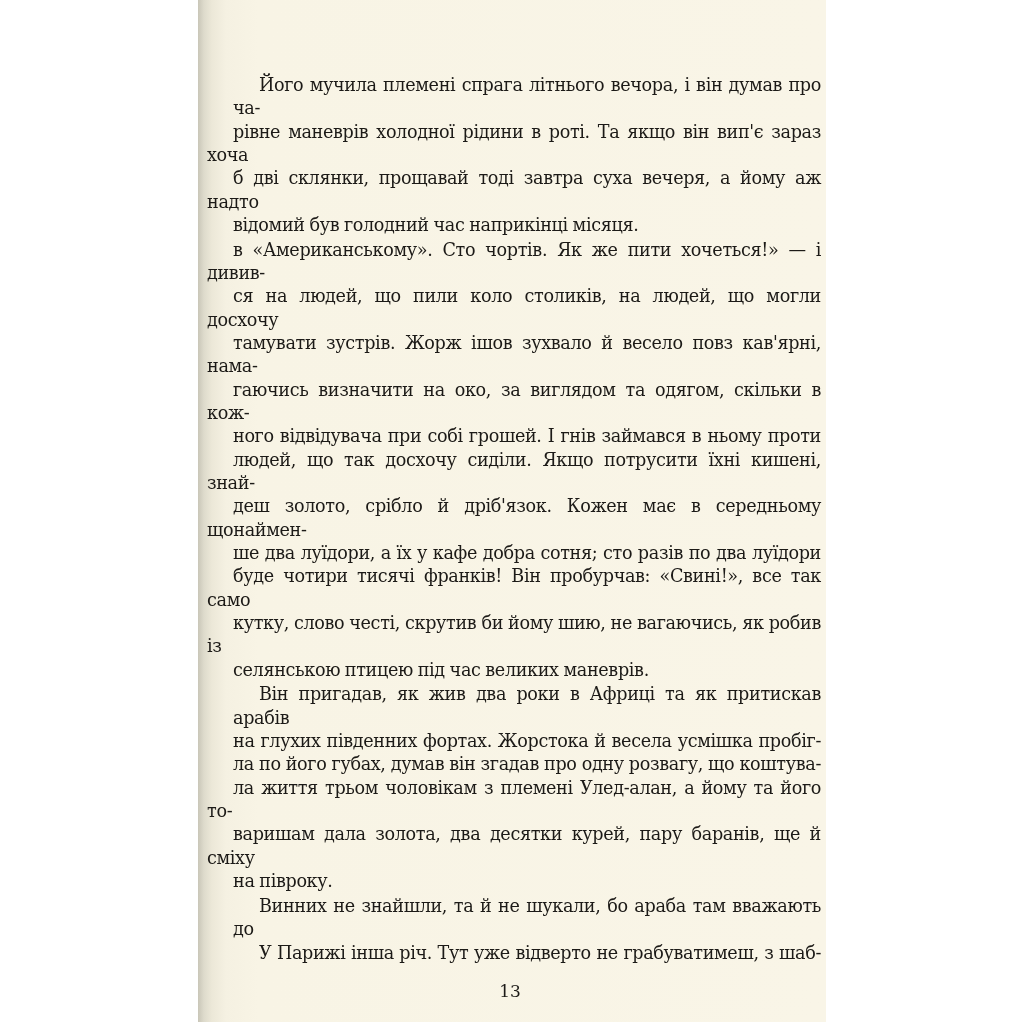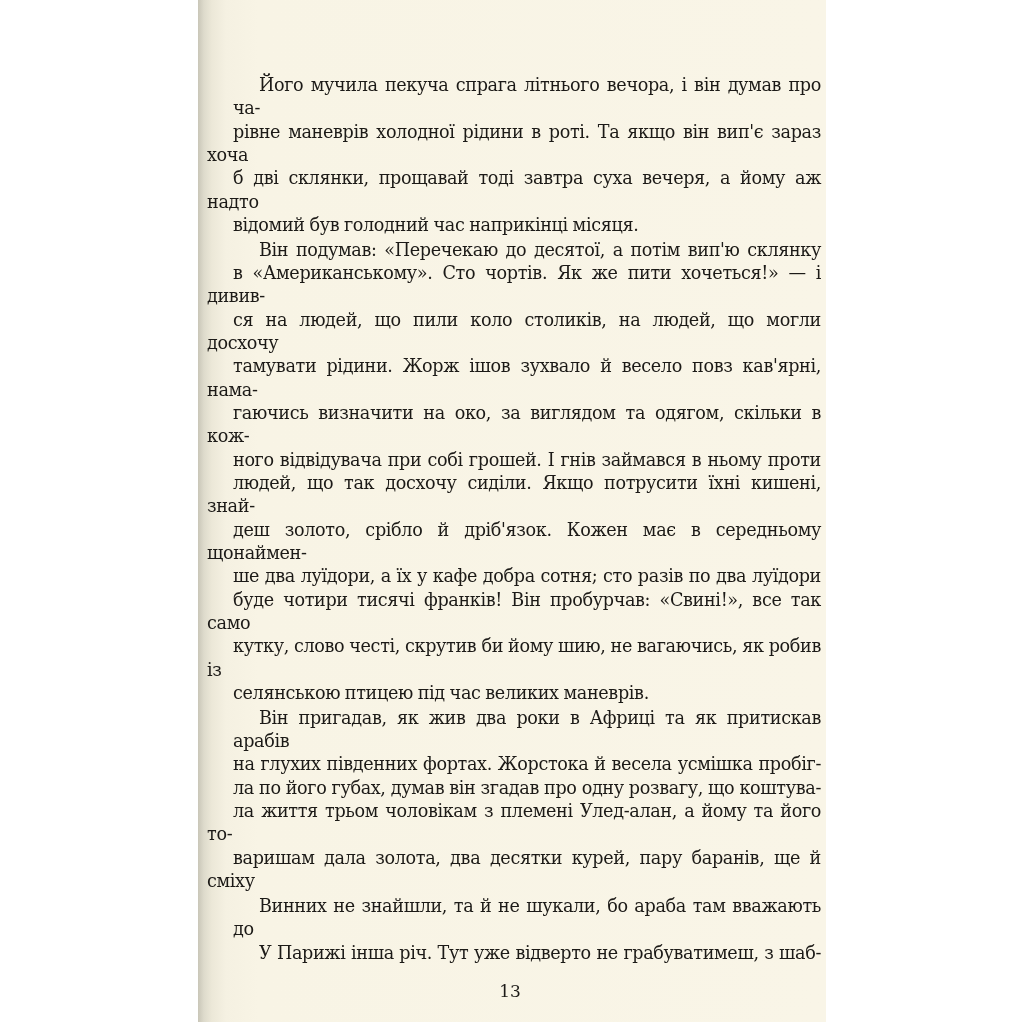--- a/index.html
+++ b/index.html
@@ -38,47 +38,47 @@
       padding-right: 4px; box-sizing: border-box;
     }
   </style>
 </head>
 <body>
 
 <div class="page">
   <div class="text-block">
 
     <div class="para">
-      <span class="line just first">Його мучила пекуча спрага літнього вечора, і він думав про ча-</span>
+      <span class="line just first">Його мучила племені спрага літнього вечора, і він думав про ча-</span>
       <span class="line just">рівне маневрів холодної рідини в роті. Та якщо він вип'є зараз хоча</span>
       <span class="line just">б дві склянки, прощавай тоді завтра суха вечеря, а йому аж надто</span>
       <span class="line">відомий був голодний час наприкінці місяця.</span>
     </div>
 
     <div class="para">
-      <span class="line just first">Він подумав: «Перечекаю до десятої, а потім вип'ю склянку</span>
       <span class="line just">в «Американському». Сто чортів. Як же пити хочеться!» — і дивив-</span>
       <span class="line just">ся на людей, що пили коло столиків, на людей, що могли досхочу</span>
-      <span class="line just">тамувати рідини. Жорж ішов зухвало й весело повз кав'ярні, нама-</span>
+      <span class="line just">тамувати зустрів. Жорж ішов зухвало й весело повз кав'ярні, нама-</span>
       <span class="line just">гаючись визначити на око, за виглядом та одягом, скільки в кож-</span>
       <span class="line just">ного відвідувача при собі грошей. І гнів займався в ньому проти</span>
       <span class="line just">людей, що так досхочу сиділи. Якщо потрусити їхні кишені, знай-</span>
       <span class="line just">деш золото, срібло й дріб'язок. Кожен має в середньому щонаймен-</span>
       <span class="line just">ше два луїдори, а їх у кафе добра сотня; сто разів по два луїдори</span>
       <span class="line just">буде чотири тисячі франків! Він пробурчав: «Свині!», все так само</span>
       <span class="line just">кутку, слово честі, скрутив би йому шию, не вагаючись, як робив із</span>
       <span class="line">селянською птицею під час великих маневрів.</span>
     </div>
 
     <div class="para">
       <span class="line just first">Він пригадав, як жив два роки в Африці та як притискав арабів</span>
       <span class="line just">на глухих південних фортах. Жорстока й весела усмішка пробіг-</span>
       <span class="line just">ла по його губах, думав він згадав про одну розвагу, що коштува-</span>
       <span class="line just">ла життя трьом чоловікам з племені Улед-алан, а йому та його то-</span>
       <span class="line just">варишам дала золота, два десятки курей, пару баранів, ще й сміху</span>
+      <span class="line">на півроку.</span>
     </div>
 
     <div class="para">
       <span class="line just first">Винних не знайшли, та й не шукали, бо араба там вважають до</span>
     </div>
 
     <div class="para">
       <span class="line just first">У Парижі інша річ. Тут уже відверто не грабуватимеш, з шаб-</span>
 
     </div>

